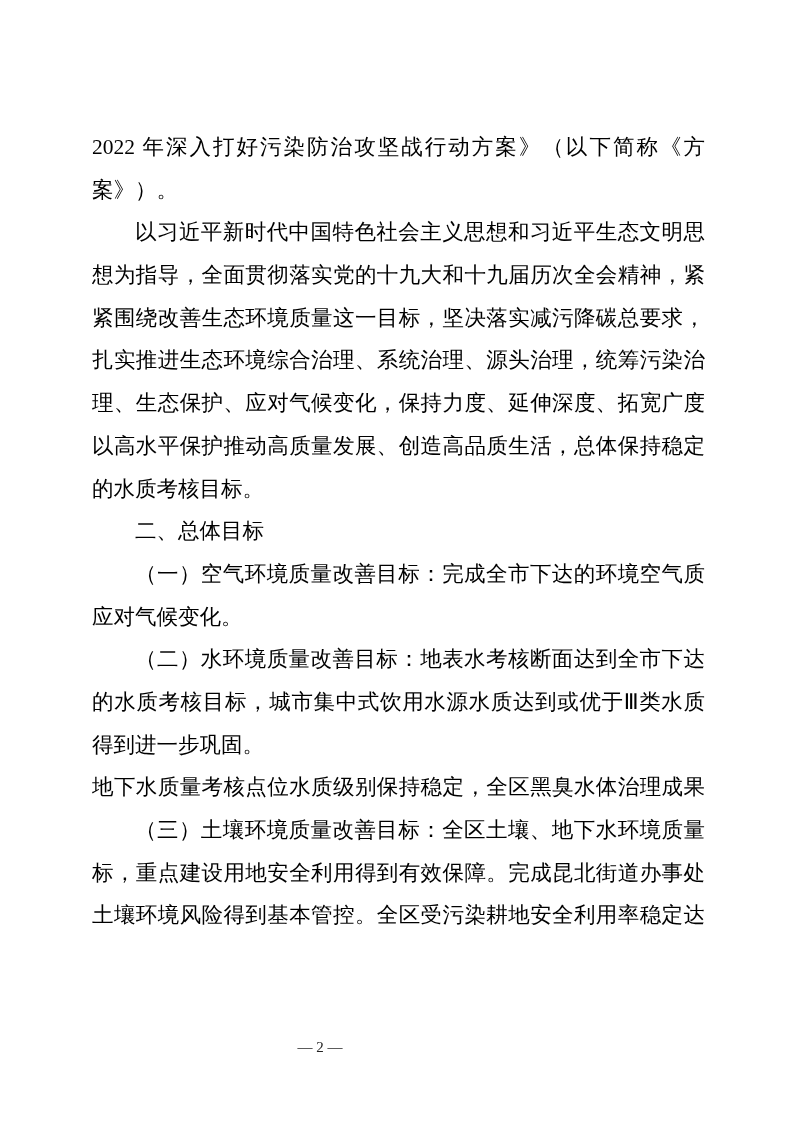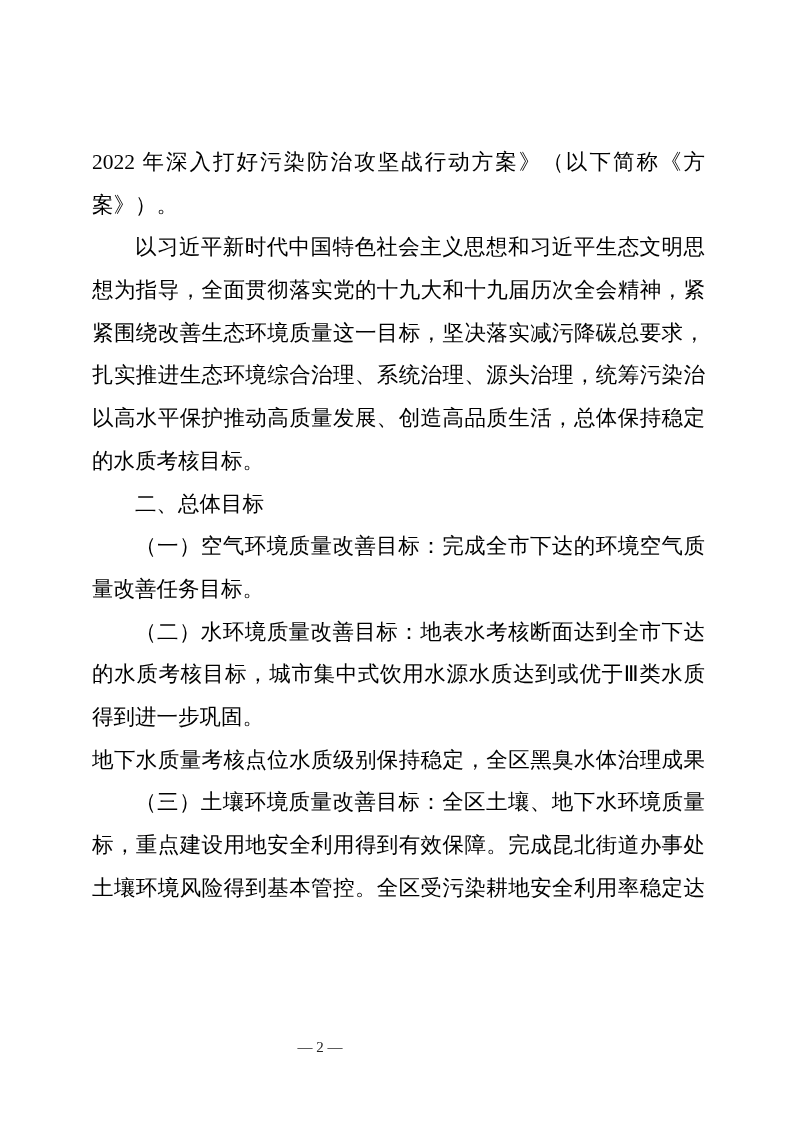--- a/index.html
+++ b/index.html
@@ -12,21 +12,21 @@
     width: 793px;
     height: 1122px;
     background: #ffffff;
     color: #000000;
     font-family: "Liberation Serif", serif;
     overflow: hidden;
   }
   .text-block {
     position: absolute;
     left: 92px;
-    top: 141px;
+    top: 126px;
     width: 613px;
   }
   .line {
     height: 42.7px;
     line-height: 42.7px;
     font-size: 21.5px;
     text-align: left;
     white-space: normal;
     overflow: hidden;
     color: #000000;
@@ -57,25 +57,26 @@
 <body>
 
 <div class="page">
   <div class="text-block">
       <div class="line j">2022 年深入打好污染防治攻坚战行动方案》（以下简称《方</div>
       <div class="line">案》）。</div>
       <div class="line indent j">以习近平新时代中国特色社会主义思想和习近平生态文明思</div>
       <div class="line j">想为指导，全面贯彻落实党的十九大和十九届历次全会精神，紧</div>
       <div class="line j">紧围绕改善生态环境质量这一目标，坚决落实减污降碳总要求，</div>
       <div class="line j">扎实推进生态环境综合治理、系统治理、源头治理，统筹污染治</div>
+      <div class="line j">理、生态保护、应对气候变化，保持力度、延伸深度、拓宽广度</div>
       <div class="line j">以高水平保护推动高质量发展、创造高品质生活，总体保持稳定</div>
       <div class="line">的水质考核目标。</div>
       <div class="line indent">二、总体目标</div>
       <div class="line indent j">（一）空气环境质量改善目标：完成全市下达的环境空气质</div>
-      <div class="line">量改善任务目标。</div>
+      <div class="line">应对气候变化。</div>
       <div class="line indent j">（二）水环境质量改善目标：地表水考核断面达到全市下达</div>
       <div class="line j">的水质考核目标，城市集中式饮用水源水质达到或优于Ⅲ类水质</div>
       <div class="line">得到进一步巩固。</div>
       <div class="line j">地下水质量考核点位水质级别保持稳定，全区黑臭水体治理成果</div>
       <div class="line indent j">（三）土壤环境质量改善目标：全区土壤、地下水环境质量</div>
       <div class="line j">标，重点建设用地安全利用得到有效保障。完成昆北街道办事处</div>
       <div class="line j">土壤环境风险得到基本管控。全区受污染耕地安全利用率稳定达</div>
     </div>
   <div class="footer">— 2 —</div>
 </div>

